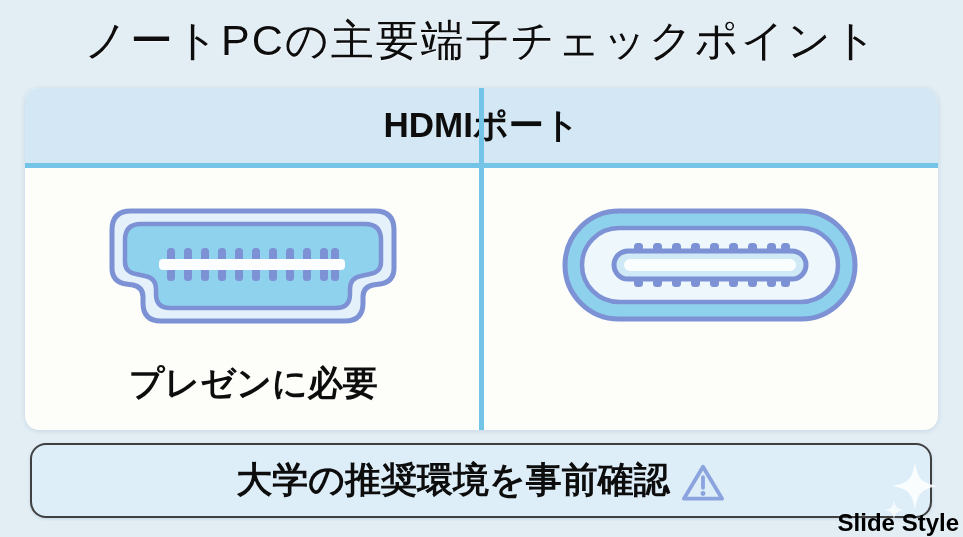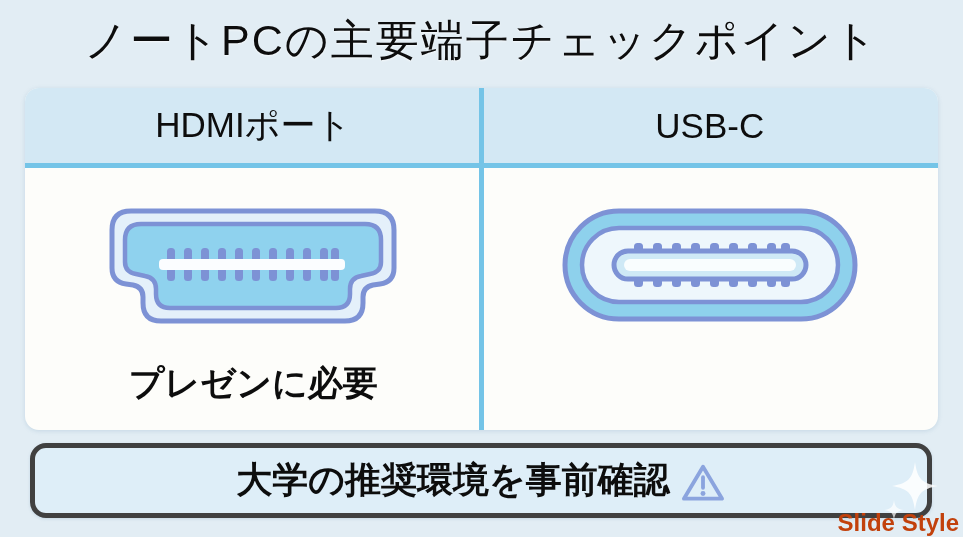--- a/index.html
+++ b/index.html
@@ -18,56 +18,55 @@
     position:absolute;left:25px;top:88px;width:913px;height:342px;
     background:#fdfdfa;border-radius:14px;overflow:hidden;
     box-shadow:0 1px 4px rgba(110,150,185,.25);
   }
   .card-header{
     position:absolute;top:0;left:0;right:0;height:75px;
     background:#d3e8f4;border-bottom:5px solid #74c4e7;display:flex;
   }
   .header-cell{
     flex:1;display:flex;align-items:center;justify-content:center;
-    font-size:35px;font-weight:400;
+    font-size:35px;font-weight:700;
   }
   .card-body{
     position:absolute;top:80px;left:0;right:0;bottom:0;display:flex;
   }
   .port-cell{flex:1;display:flex;flex-direction:column;align-items:center;}
   .connector{margin-top:40px;}
   .caption{margin-top:36px;font-size:35px;font-weight:800;}
   .v-divider{
     position:absolute;top:0;bottom:0;left:454px;width:5px;
     background:#74c4e7;
   }
   .banner{
     position:absolute;left:30px;top:443px;width:902px;height:75px;
     box-sizing:border-box;background:#deeef8;
-    border:5px solid #404040;border-radius:16px;
+    border:2px solid #404040;border-radius:16px;
     display:flex;align-items:center;justify-content:center;gap:10px;
     box-shadow:0 1px 3px rgba(110,150,185,.25);
   }
   .banner-text{font-size:36px;font-weight:800;}
   .warning-icon{flex:0 0 auto;margin-top:2px;}
   .sparkle{position:absolute;left:882px;top:460px;}
   .watermark-text{
     position:absolute;right:4px;bottom:0px;
-    font-size:24px;font-weight:700;color:#c2410c;
+    font-size:24px;font-weight:700;color:#000000;
   }
 </style>
 </head>
 <body>
 
 <div class="title">ノートPCの主要端子チェックポイント</div>
 
 <div class="card">
   <div class="card-header">
     <div class="header-cell">HDMIポート</div>
-    <div class="header-cell">USB-C</div>
   </div>
 
   <div class="card-body">
     <div class="port-cell">
       <svg class="connector" width="288" height="116" viewBox="0 0 288 116">
         <path d="M22 3 H266 Q285 3 285 22 V60 Q285 74 271 76 L264 77 Q254 79 254 89 V95 Q254 113 236 113 H52 Q34 113 34 95 V89 Q34 79 24 77 L17 76 Q3 74 3 60 V22 Q3 3 22 3 Z" fill="#e4f0fa" stroke="#7d92d5" stroke-width="5" stroke-linejoin="round"></path>
         <path d="M32 16 H256 Q272 16 272 32 V54 Q272 64 261 66 L252 68 Q241 70 241 81 V86 Q241 100 227 100 H61 Q47 100 47 86 V81 Q47 70 36 68 L27 66 Q16 64 16 54 V32 Q16 16 32 16 Z" fill="#8fd2ee" stroke="#7d92d5" stroke-width="4.5" stroke-linejoin="round"></path>
         <g fill="#7d92d5">
           <rect x="58" y="40" width="8" height="14" rx="3.5"></rect>
             <rect x="75" y="40" width="8" height="14" rx="3.5"></rect>

